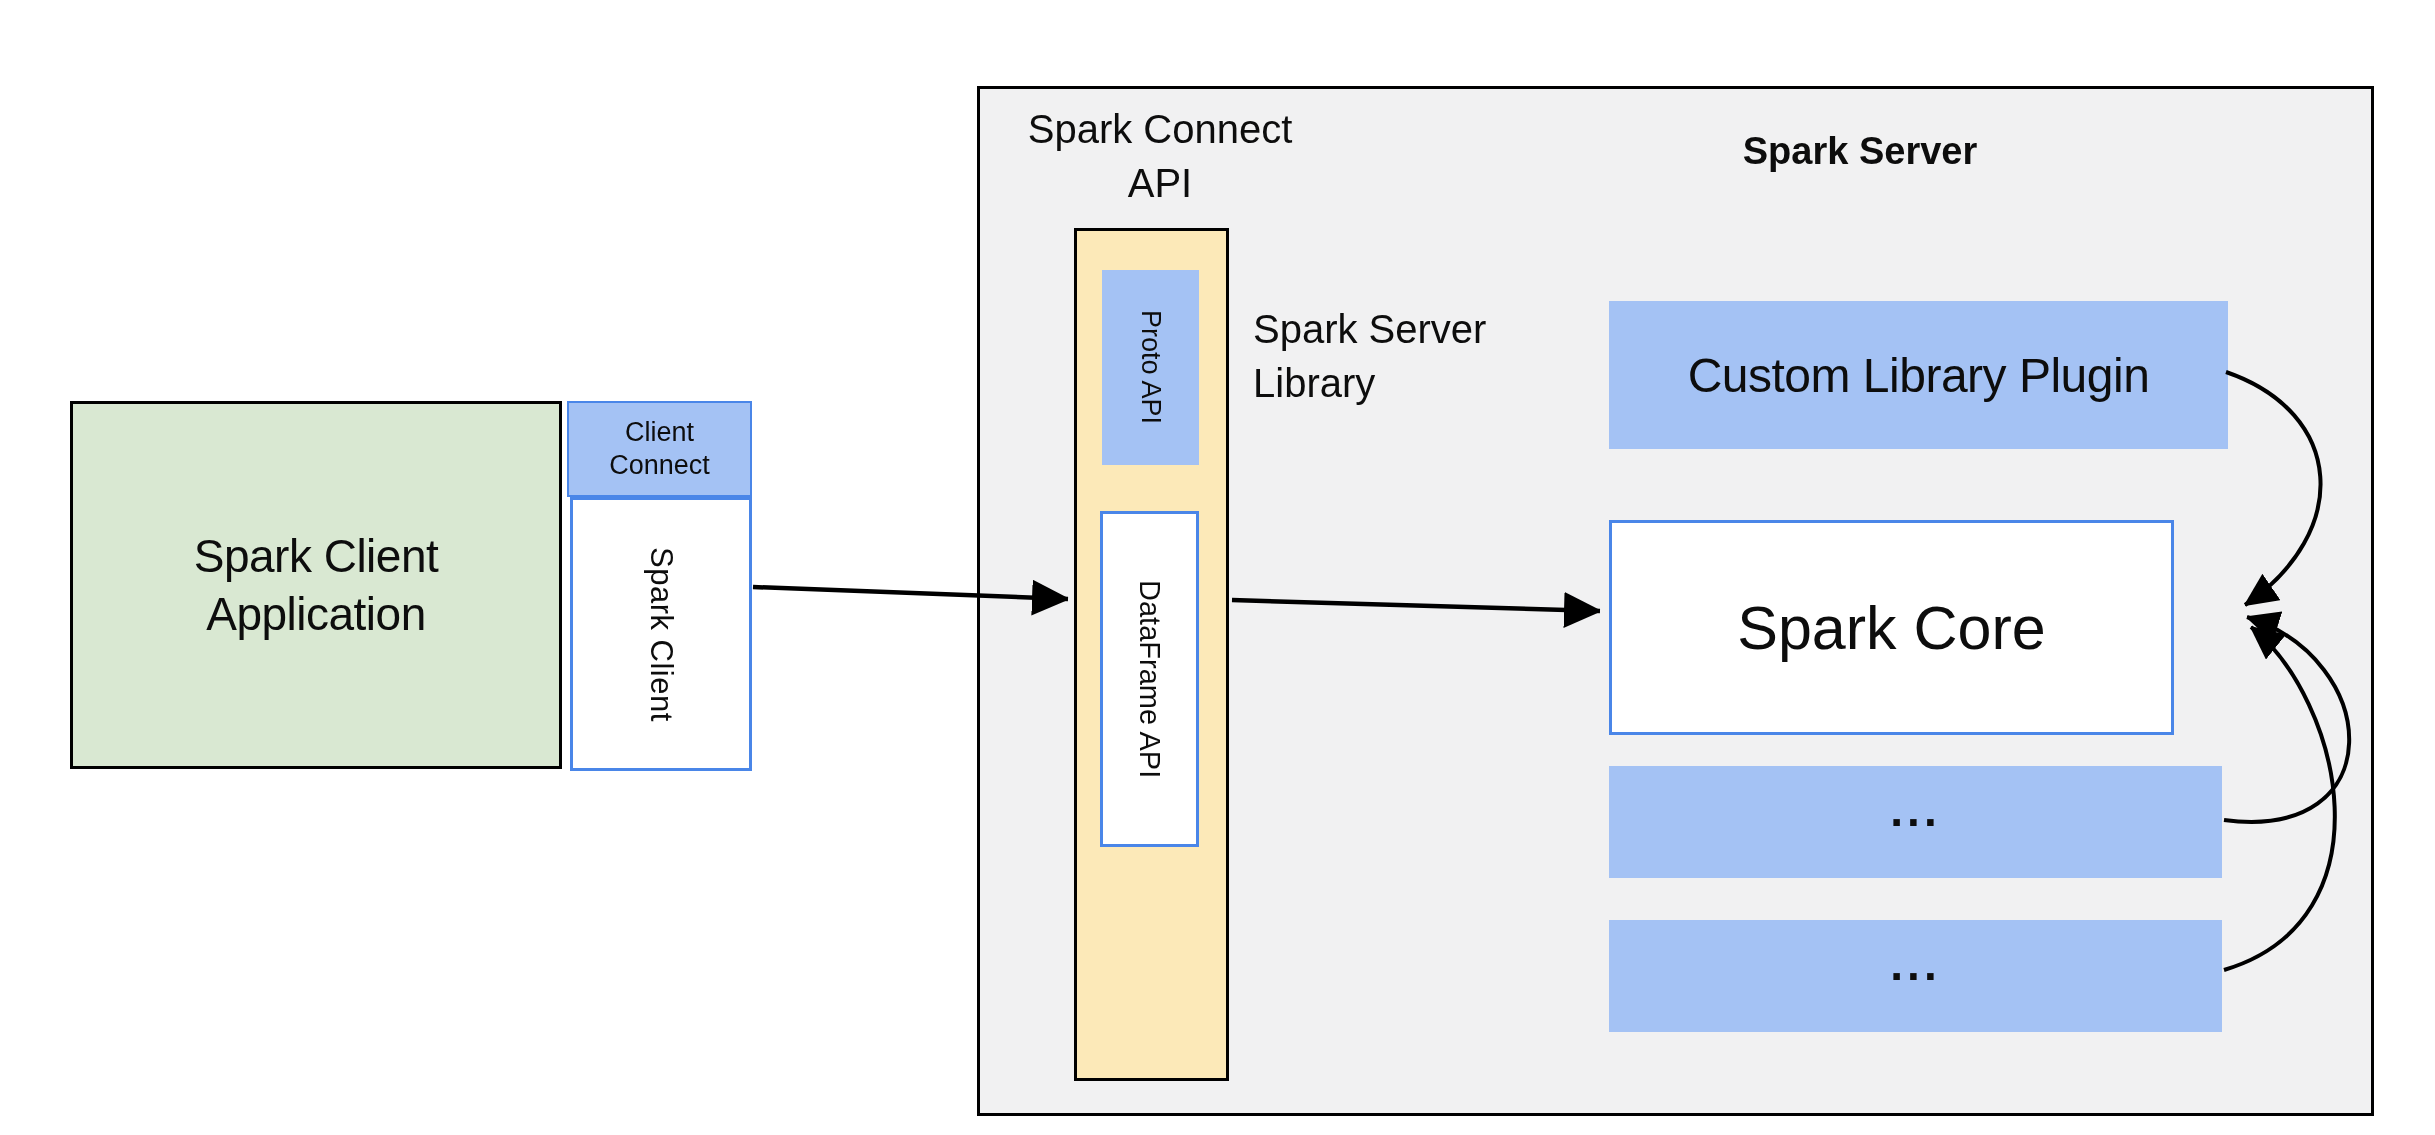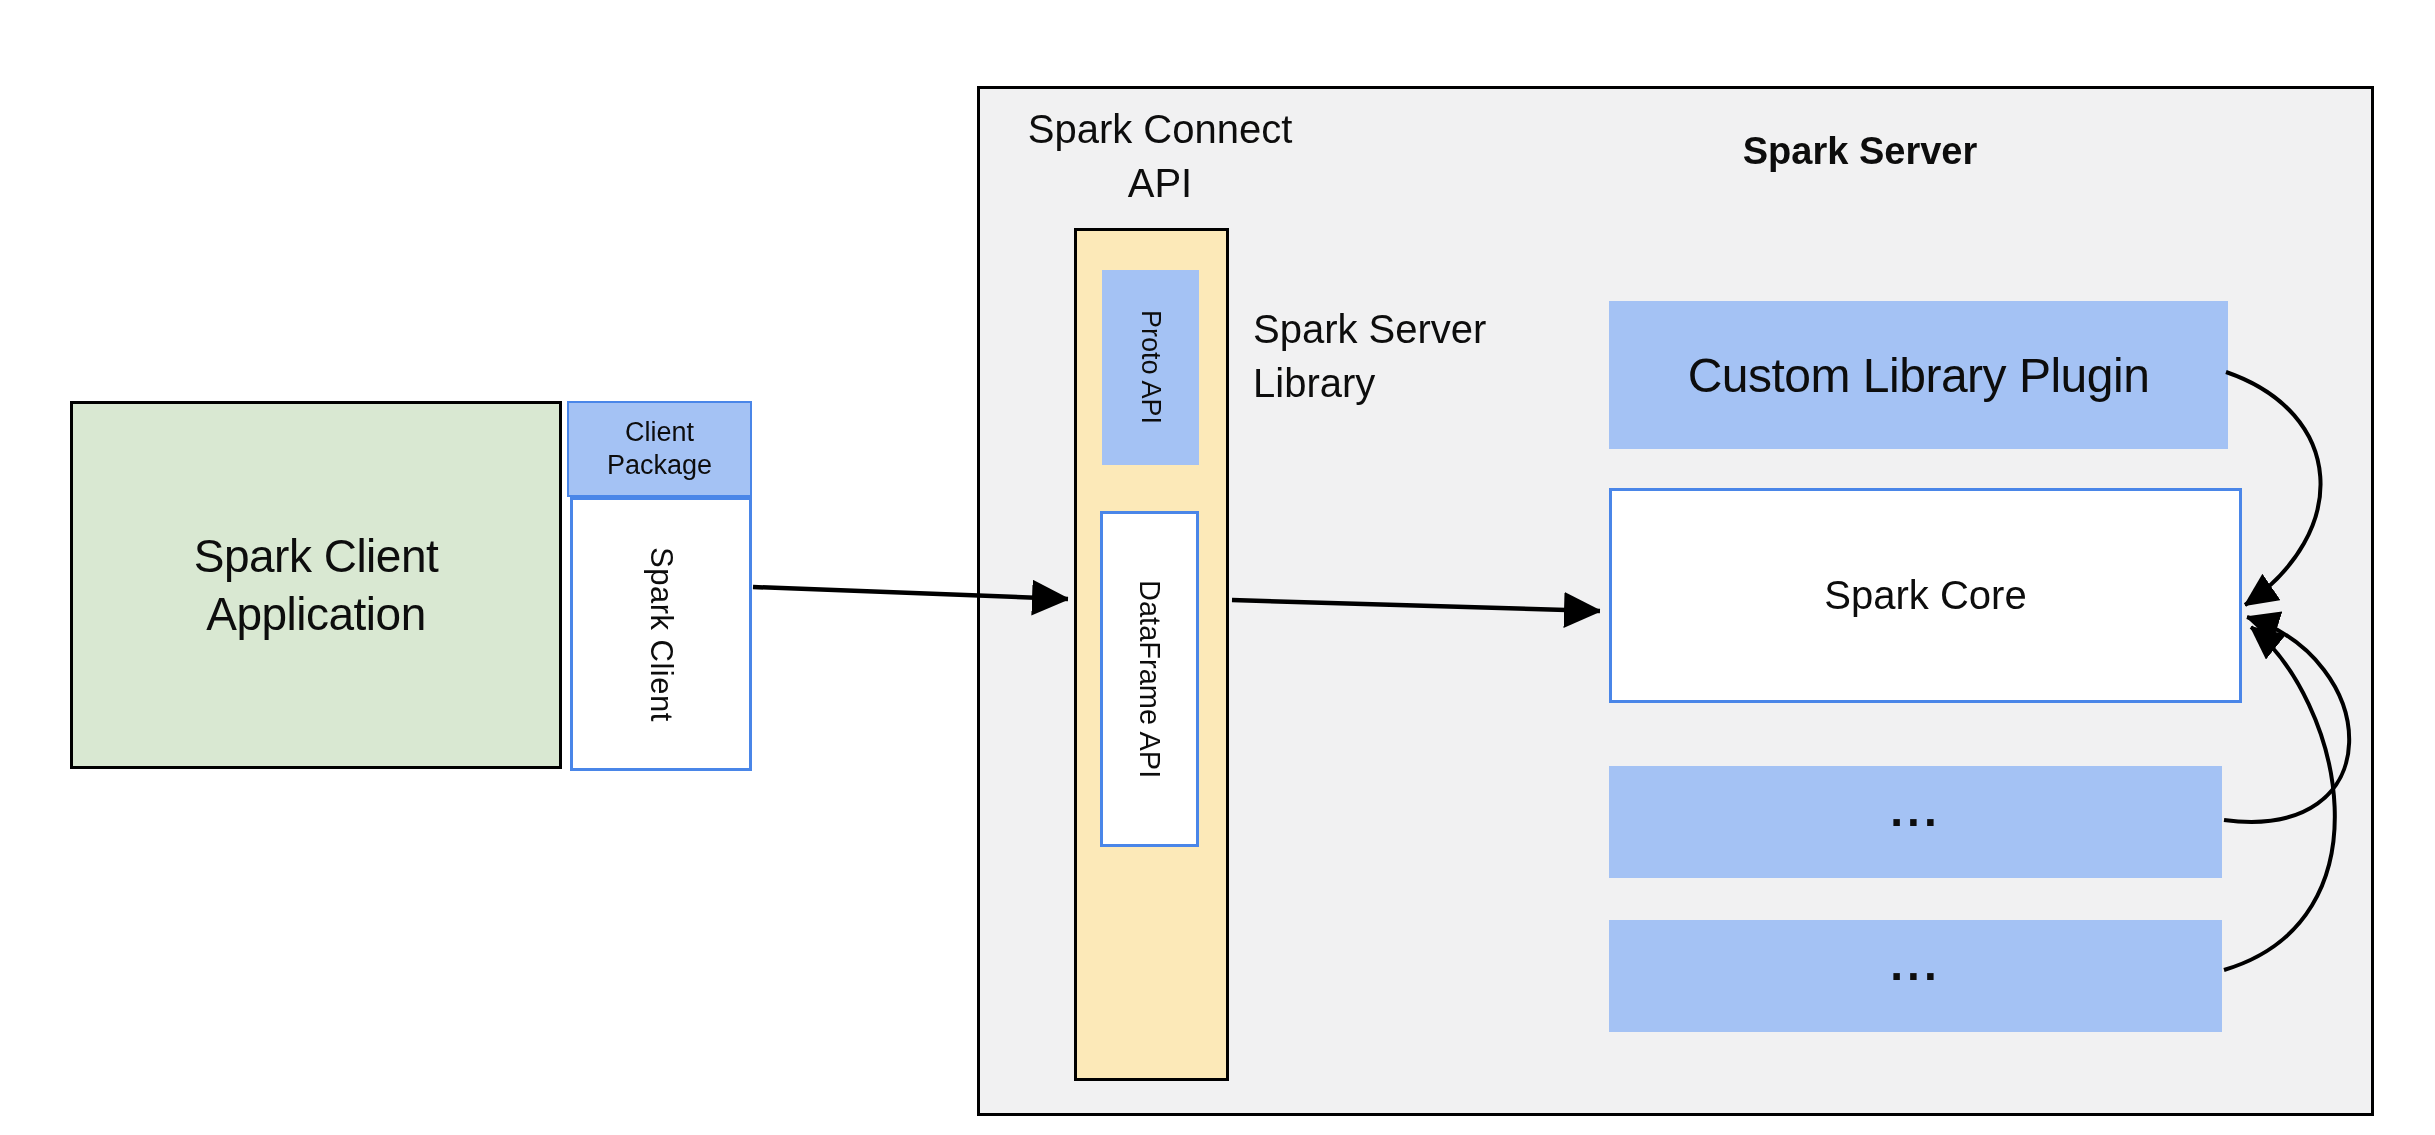--- a/index.html
+++ b/index.html
@@ -31,21 +31,21 @@
   .server-title{left:1660px;top:110px;width:400px;text-align:center;font-size:38px;font-weight:bold;}
   .server-library-lbl{left:1253px;top:282px;width:330px;text-align:left;font-size:40px;line-height:54px;}
 
   
   .yellow-box{left:1074px;top:208px;width:155px;height:853px;background:#fce9b8;border:3px solid #000;}
   .proto-box{left:1102px;top:250px;width:97px;height:195px;background:#a4c2f4;font-size:27px;}
   .dataframe-box{left:1100px;top:491px;width:99px;height:336px;background:#ffffff;border:3px solid #4a86e8;font-size:29px;}
 
   
   .plugin-box{left:1609px;top:281px;width:619px;height:148px;background:#a4c2f4;font-size:48px;letter-spacing:-0.5px;}
-  .core-box{left:1609px;top:468px;width:633px;height:215px;background:#ffffff;border:3px solid #4a86e8;font-size:40px;}
+  .core-box{left:1609px;top:500px;width:565px;height:215px;background:#ffffff;border:3px solid #4a86e8;font-size:61px;}
   .slot-box{background:#a4c2f4;font-size:46px;font-weight:bold;}
   .slot-1{left:1609px;top:746px;width:613px;height:112px;}
   .slot-2{left:1609px;top:900px;width:613px;height:112px;}
   .slot-box span{position:relative;top:-12px;letter-spacing:4px;}
 
   svg.wires{position:absolute;left:0;top:0;pointer-events:none;}
 </style>
 </head>
 <body>
 
@@ -55,21 +55,21 @@
 
   <div class="lbl connect-api-lbl pre">Spark Connect
 API</div>
   <div class="lbl server-title">Spark Server</div>
   <div class="lbl server-library-lbl pre">Spark Server
 Library</div>
 
   <div class="box green-box pre">Spark Client
 Application</div>
   <div class="box client-package pre">Client
-Package</div>
+Connect</div>
   <div class="box spark-client">
     <span class="vtext">Spark Client</span>
   </div>
 
   <div class="box yellow-box"></div>
   <div class="box proto-box">
     <span class="vtext">Proto API</span>
   </div>
   <div class="box dataframe-box">
     <span class="vtext">DataFrame API</span>

